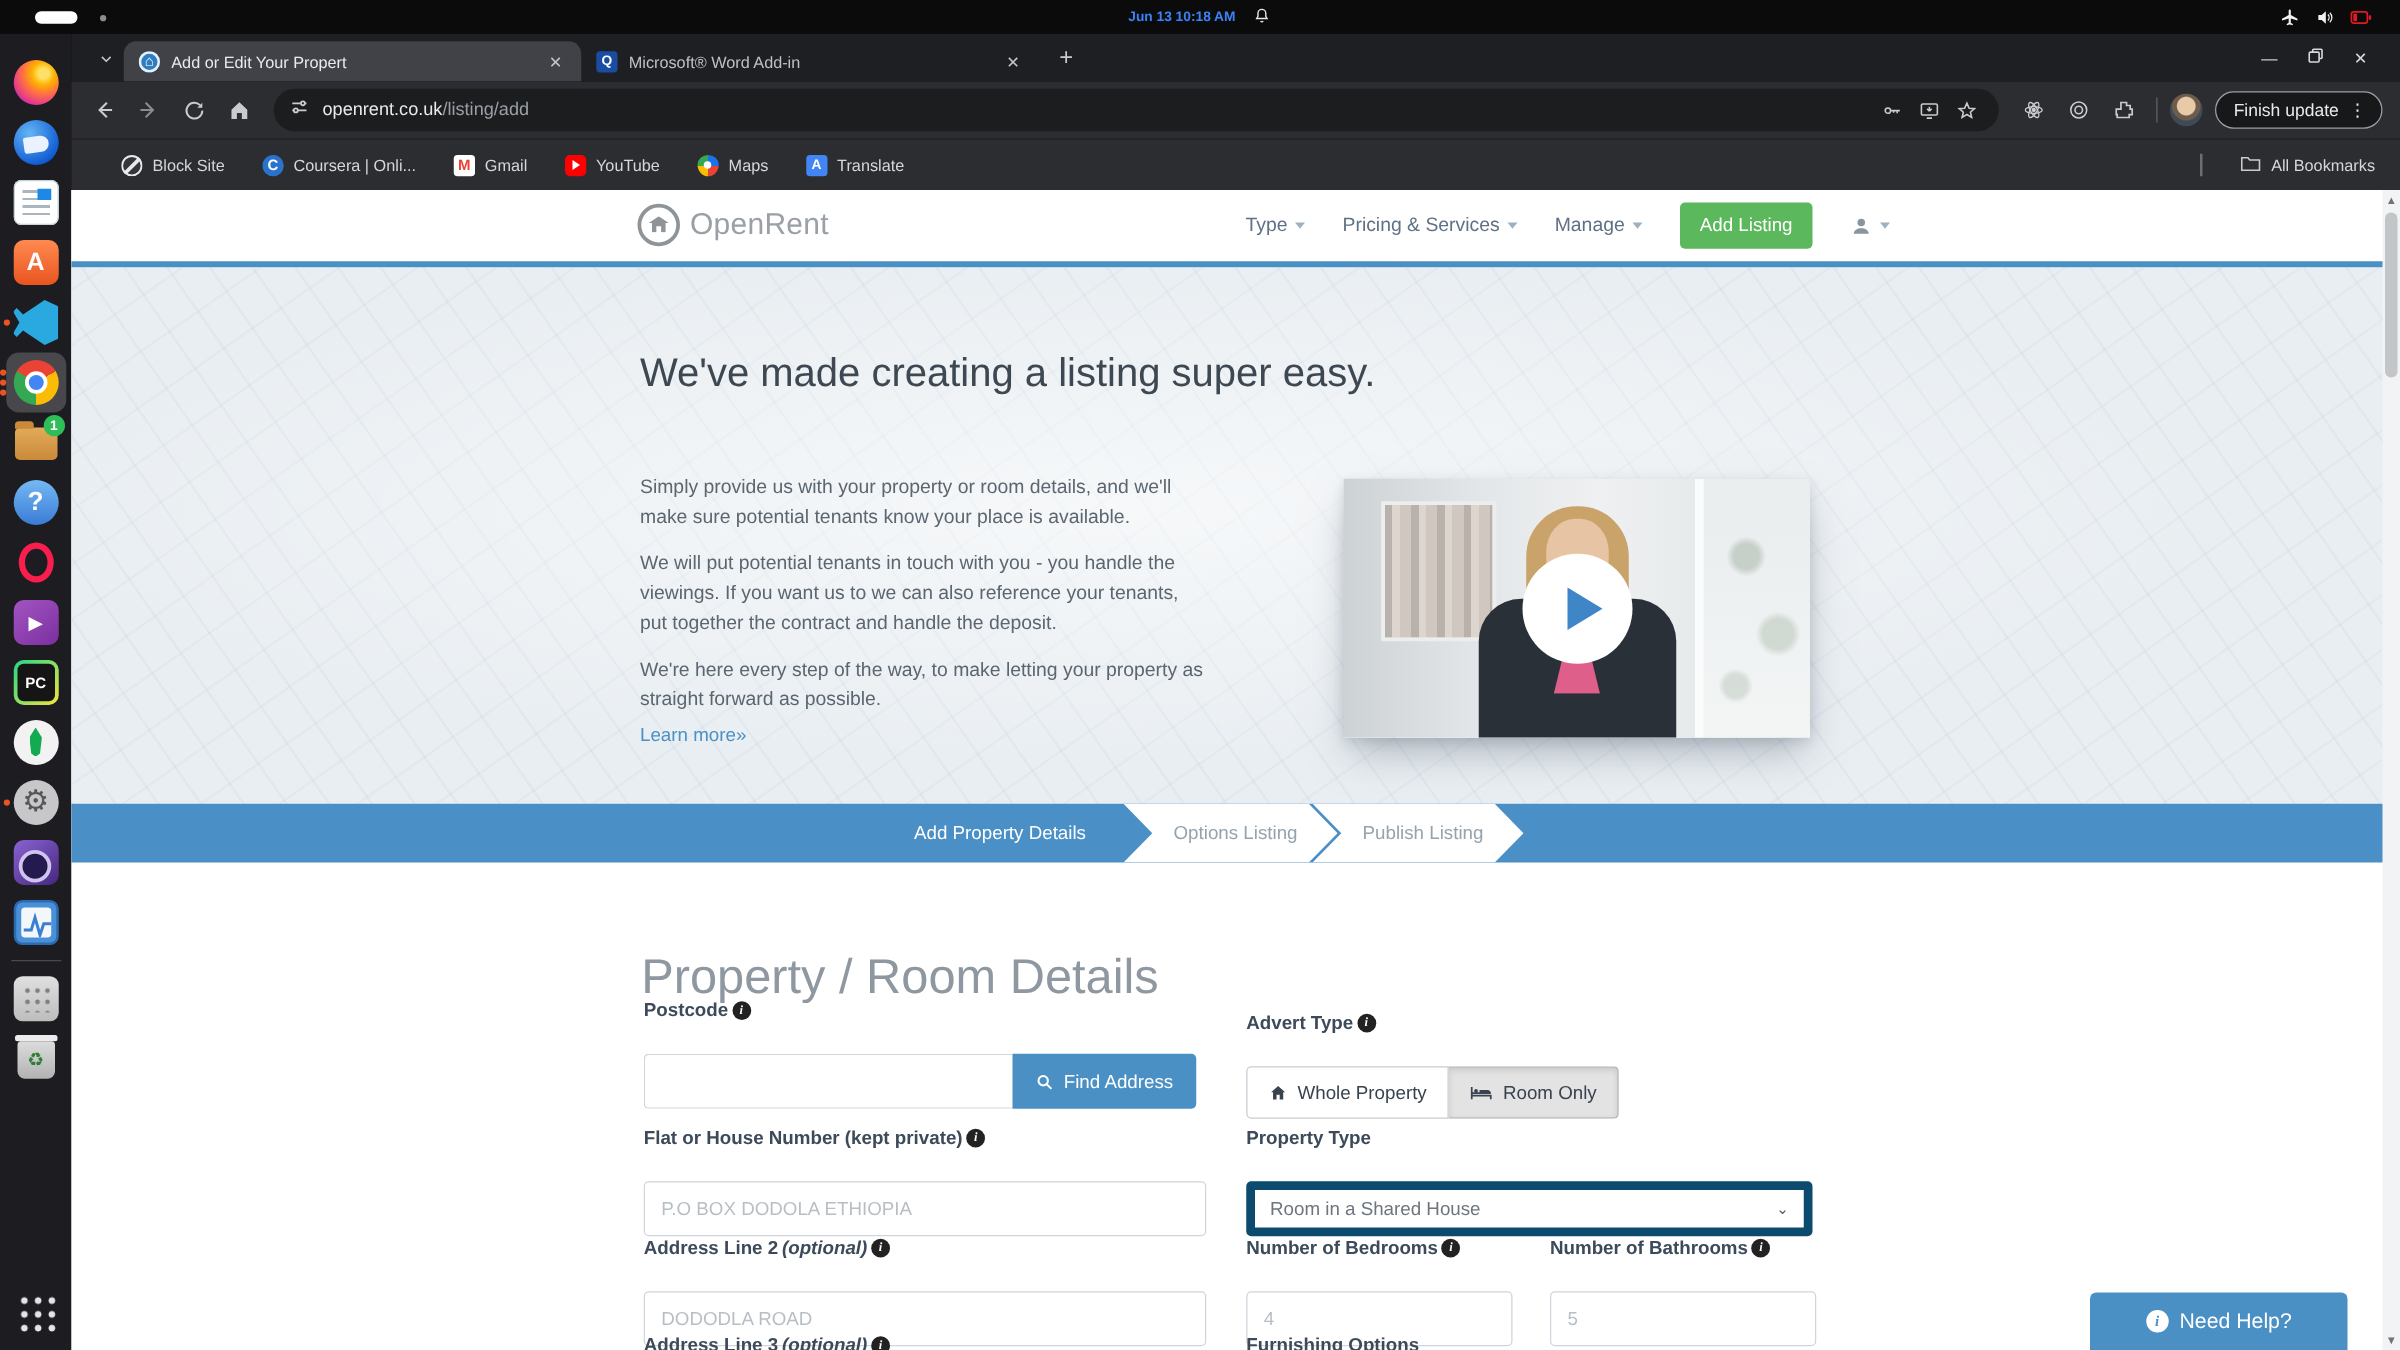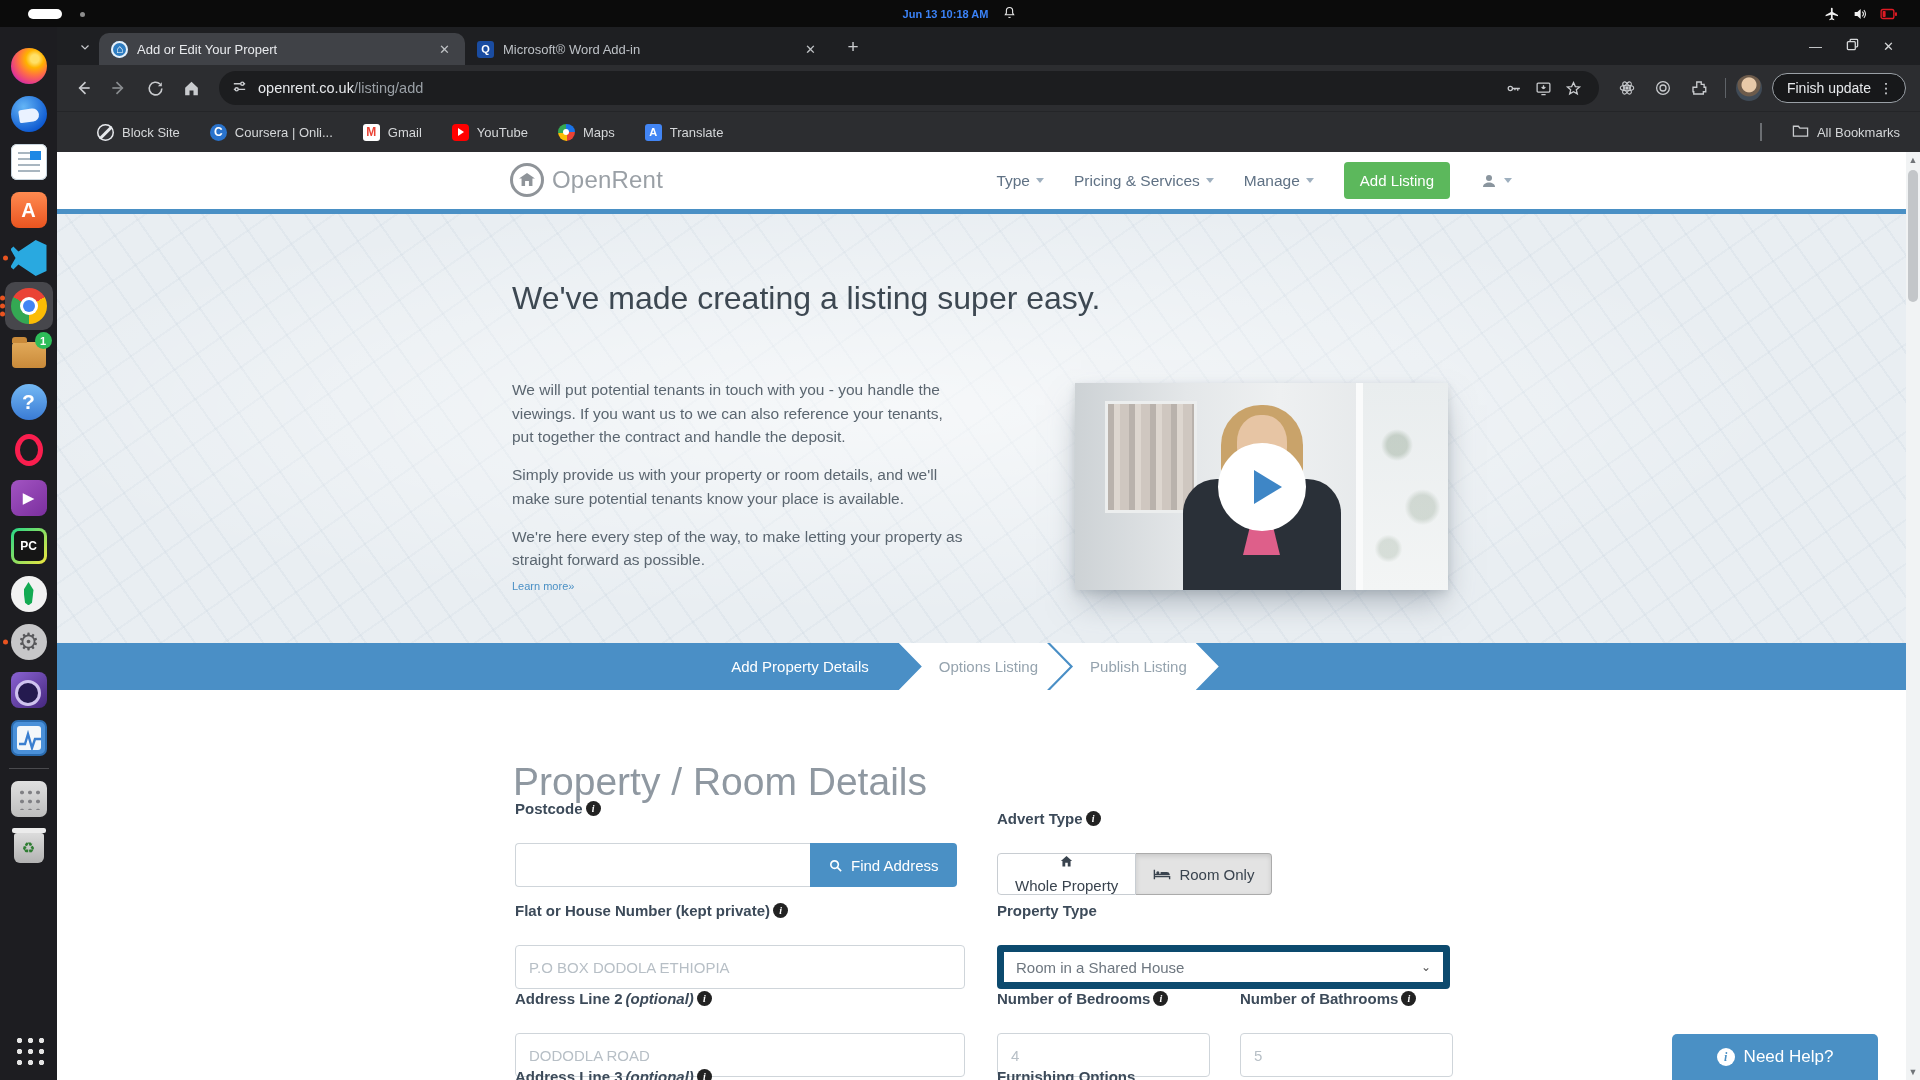--- a/index.html
+++ b/index.html
@@ -164,21 +164,21 @@
   .hero { position:absolute; left:0; top:62px; right:0; height:429px;
     background:
       radial-gradient(ellipse at 45% 45%, rgba(255,255,255,.6), rgba(255,255,255,0) 62%),
       repeating-linear-gradient(55deg, rgba(175,192,208,.14) 0 2px, transparent 2px 28px),
       repeating-linear-gradient(-35deg, rgba(175,192,208,.11) 0 2px, transparent 2px 36px),
       #e9eef2; }
   .hero-title { position:absolute; left:455px; top:128px; font-size:32px; font-weight:500; color:#3d4852; }
   .hero-copy { position:absolute; left:455px; top:226px; width:452px; font-size:15.5px; line-height:1.53;
     color:#5b6670; }
   .hero-copy p { margin-bottom:14px; }
-  .learn-more { position:absolute; left:455px; top:428px; font-size:11px; color:#4a90c5;
+  .learn-more { position:absolute; left:455px; top:428px; font-size:15px; color:#4a90c5;
     text-decoration:none; display:flex; }
 
   .video { position:absolute; left:1018px; top:231px; width:373px; height:207px; overflow:hidden;
     background:linear-gradient(90deg,#cdd2d5 0%,#e4e7e9 30%,#eef0f1 55%,#dfe3e5 100%);
     box-shadow:0 16px 30px -6px rgba(105,118,132,.5), 0 3px 8px rgba(120,130,140,.25); }
   .v-art { position:absolute; left:30px; top:18px; width:92px; height:112px; border:3px solid #eceeee;
     background:repeating-linear-gradient(90deg,#b9b2ac 0 6px,#ddd6cf 6px 12px,#cfc7c0 12px 21px); }
   .v-window { position:absolute; right:0; top:0; width:92px; height:100%; border-left:7px solid #fafbfb;
     background:
       radial-gradient(circle at 40% 30%, rgba(152,170,152,.45) 0 10px, transparent 16px),
@@ -216,21 +216,21 @@
     align-items:center; justify-content:center; margin-top:1px; flex:0 0 auto; }
   .tinput { height:44px; border:1px solid #cfd5da; border-radius:4px; font-size:15px; padding:0 13px;
     color:#46525f; font-family:inherit; width:100%; background:#fff; }
   .tinput::placeholder { color:#b7bfc6; opacity:1; }
   .ctrl-row { margin-top:26px; display:flex; }
   .btn-find { height:44px; background:#4a90c5; color:#fff; border:none; border-radius:0 4px 4px 0;
     font-size:15px; font-family:inherit; display:flex; align-items:center; gap:8px; padding:0 18px; flex:0 0 auto; }
   .postcode-input { border-radius:4px 0 0 4px; border-right:none; }
   .seg { height:42px; border:1px solid #c8cdd2; background:#fff; font-size:15px; color:#39434e;
     font-family:inherit; display:flex; align-items:center; gap:8px; padding:0 17px; }
-  .seg.left { border-radius:4px 0 0 4px;flex-direction:column; }
+  .seg.left { border-radius:4px 0 0 4px; }
   .seg.right { border-radius:0 4px 4px 0; border-left:none; }
   .seg.selected { background:#e3e3e3; border-color:#ababab; box-shadow:inset 0 2px 5px rgba(0,0,0,.12); }
   .pselect { height:44px; width:100%; border:7px solid #0c4a6e; border-radius:4px; background:#fff;
     font-size:15px; color:#6d767f; padding:0 12px; display:flex; align-items:center; justify-content:space-between; }
   .sel-caret { color:#555; font-size:12px; }
 
   .need-help { position:absolute; left:1615px; bottom:0; width:206px; height:46px; background:#4a90c5;
     border:none; border-radius:5px 5px 0 0; color:#fff; font-size:17px; font-family:inherit;
     display:flex; align-items:center; justify-content:center; gap:9px; }
   .nh-i { width:18px; height:18px; background:#fff; color:#4a90c5; border-radius:50%; font-size:12px;
@@ -499,22 +499,22 @@
               <path d="M4 20c0-4 4-6 8-6s8 2 8 6z"></path>
             </svg>
           <span class="caret"></span>
         </span>
       </div>
     </div>
 
     <div class="hero"></div>
     <h1 class="hero-title">We've made creating a listing super easy.</h1>
     <div class="hero-copy">
+      <p>Simply provide us with your property or room details, and we'll make sure potential tenants know your place is available.</p>
       <p>We will put potential tenants in touch with you - you handle the viewings. If you want us to we can also reference your tenants, put together the contract and handle the deposit.</p>
-      <p>Simply provide us with your property or room details, and we'll make sure potential tenants know your place is available.</p>
       <p>We're here every step of the way, to make letting your property as straight forward as possible.</p>
     </div>
     <a class="learn-more" href="#">
       <span>Learn more</span>
         <span>»</span>
     </a>
 
     <div class="video">
       <div class="v-art"></div>
       <div class="v-window"></div>

